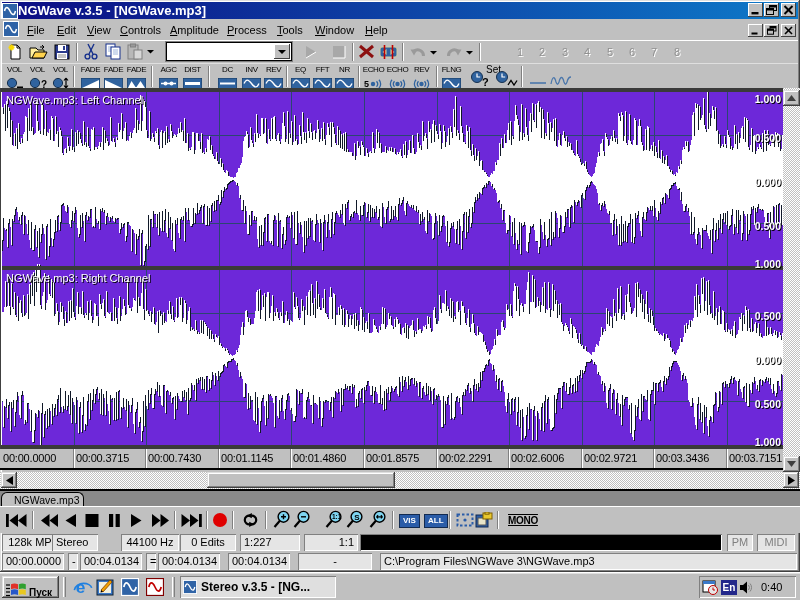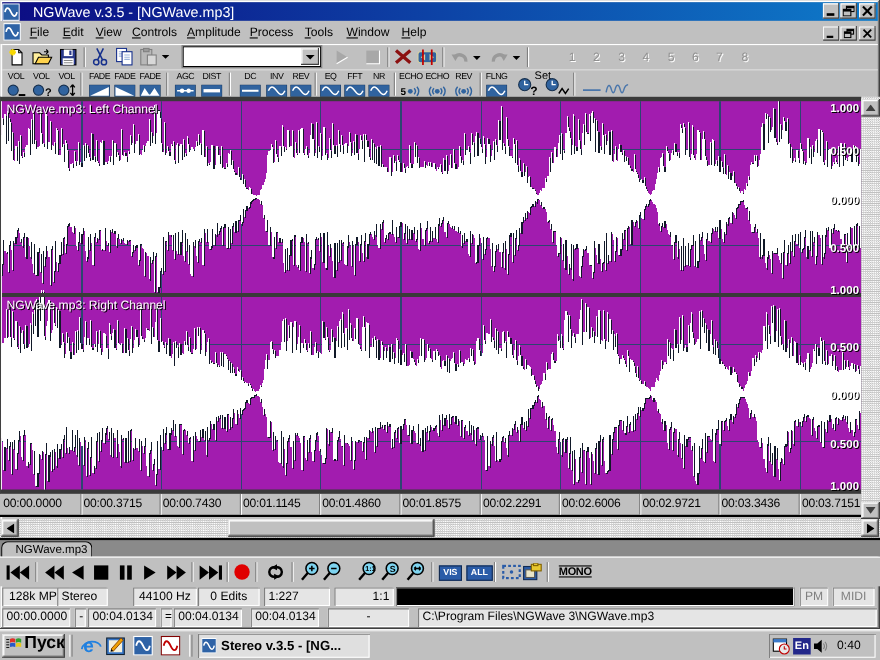--- a/index.html
+++ b/index.html
@@ -1,50 +1,50 @@
 <!DOCTYPE html>
 <html><head><meta charset="utf-8"><style>
 *{margin:0;padding:0;box-sizing:border-box}
 body{width:800px;height:600px;overflow:hidden;font-family:"Liberation Sans",sans-serif;background:#c0c0c0}
 #scr{position:relative;width:800px;height:600px;background:#c0c0c0}
 .raised{background:#c0c0c0;box-shadow:inset -1px -1px 0 #404040,inset 1px 1px 0 #dfdfdf,inset -2px -2px 0 #808080,inset 2px 2px 0 #fff}
 .raised1{background:#c0c0c0;box-shadow:inset -1px -1px 0 #404040,inset 1px 1px 0 #fff}
 #title{position:absolute;left:2px;top:2px;width:796px;height:17px;background:linear-gradient(90deg,#0c0c83,#0e7ac9);display:flex;align-items:center}
-#title .txt{color:#fff;font-weight:normal;font-size:13px;margin-left:12px}
+#title .txt{color:#fff;font-weight:bold;font-size:13px;margin-left:0}
 .tbtn{position:absolute;top:3px;width:15px;height:14px;display:flex;align-items:center;justify-content:center}
 .mbtn{position:absolute;top:24px;width:15px;height:13px;display:flex;align-items:center;justify-content:center}
 #menu{position:absolute;left:0;top:19px;width:796px;height:21px;background:#c0c0c0;font-size:11px;color:#000}
 #menu span.mi{position:absolute;top:5px}
 #tb1{position:absolute;left:2px;top:40px;width:796px;height:23px;border-top:1px solid #fff}
 #tb2{position:absolute;left:2px;top:63px;width:796px;height:25px;border-top:1px solid #dfdfdf}
 .vsep1{position:absolute;top:2px;width:2px;height:18px;border-left:1px solid #808080;border-right:1px solid #fff}
 .vsep{position:absolute;top:2px;width:2px;height:21px;border-left:1px solid #808080;border-right:1px solid #fff}
 .b2l{font-size:8px;font-weight:normal;letter-spacing:-0.4px;line-height:9px;white-space:nowrap}
 #wavewrap{position:absolute;left:0;top:88px;width:800px;height:401px}
 #waveborder{position:absolute;left:0;top:0;width:783px;height:361px;background:#3a3a3a;border-left:1px solid #404040}
-#waveblue{position:absolute;left:1px;top:4px;width:782px;height:353px;background:#a21caf}
+#waveblue{position:absolute;left:1px;top:4px;width:782px;height:353px;background:#6d28d9}
 .gl{stroke:#2c4670;stroke-width:1}
 .chlab{position:absolute;color:#fff;font-size:11px;left:5px;text-shadow:1px 1px 0 #000;white-space:nowrap}
 .slab{position:absolute;right:2px;color:#fff;font-size:10.5px;font-weight:bold;text-shadow:1px 1px 0 #000}
 #ruler{position:absolute;left:0;top:361px;width:783px;height:21px;background:#c0c0c0;border-bottom:2px solid #000;overflow:hidden}
 .rlab{position:absolute;top:3px;font-size:11px;color:#000;white-space:nowrap;letter-spacing:-0.2px}
 .rtick{position:absolute;top:0;width:2px;height:21px;border-left:1px solid #808080;border-right:1px solid #fff}
 #vsb{position:absolute;left:783px;top:0;width:17px;height:384px;background:repeating-conic-gradient(#fff 0 25%,#c0c0c0 0 50%) 0 0/2px 2px}
 #hsb{position:absolute;left:0;top:384px;width:800px;height:17px;background:repeating-conic-gradient(#fff 0 25%,#c0c0c0 0 50%) 0 0/2px 2px}
 .sbtn{position:absolute;display:flex;align-items:center;justify-content:center}
 #tabstrip{position:absolute;left:0;top:489px;width:800px;height:17px;background:#8a8a8a;border-top:2px solid #000}
 #tab{position:absolute;left:1px;top:1px;width:83px;height:16px;background:#c0c0c0;border:1px solid #000;border-bottom:none;border-radius:6px 6px 0 0;font-size:10.5px;padding:1px 0 0 12px}
 #transport{position:absolute;left:0;top:506px;width:800px;height:27px;background:#c0c0c0;border-top:1px solid #fff}
 .bluelab{background:#2a5ca8;color:#fff;font-size:8px;font-weight:bold;padding:2px 3px;border:1px solid #122a50;line-height:8px}
 #st1{position:absolute;left:0;top:533px;width:800px;height:19px}
 #st2{position:absolute;left:0;top:552px;width:800px;height:19px}
 .pan{position:absolute;top:1px;height:17px;background:#e5e5e5;box-shadow:inset 1px 1px 0 #808080,inset -1px -1px 0 #fff;font-size:11px;padding:2px 4px 0 4px;white-space:nowrap;overflow:hidden}
 .pan.gray{color:#808080}
 #taskbar{position:absolute;left:0;top:572px;width:800px;height:28px;background:#c0c0c0;box-shadow:inset 0 1px 0 #fff,inset 0 2px 0 #dfdfdf}
-#startbtn{position:absolute;left:2px;top:4px;width:57px;height:22px;display:flex;align-items:flex-start;padding-left:3px;font-weight:bold;font-size:16px}
+#startbtn{position:absolute;left:2px;top:4px;width:57px;height:22px;display:flex;align-items:flex-end;padding-left:3px;font-weight:bold;font-size:10px}
 .ql{position:absolute;top:5px;width:20px;height:20px;display:flex;align-items:center;justify-content:center}
 #taskbtn{position:absolute;left:180px;top:4px;width:156px;height:22px;background:#dfdfdf;box-shadow:inset 1px 1px 0 #808080,inset -1px -1px 0 #fff;display:flex;align-items:center;font-weight:bold;font-size:12px;padding-left:3px;white-space:nowrap;overflow:hidden}
 #tray{position:absolute;left:699px;top:4px;width:97px;height:22px;box-shadow:inset 1px 1px 0 #808080,inset -1px -1px 0 #fff;display:flex;align-items:center;padding-left:3px}
 .ridge{position:absolute;top:5px;width:3px;height:20px;border-left:1px solid #fff;border-right:1px solid #808080}
 .setn{position:absolute;top:5px;color:#909090;text-shadow:1px 1px 0 #fff;font-size:11px}
 u{text-decoration:underline}
 </style></head><body>
 <div id="scr">
  <div style="position:absolute;left:0;top:0;width:800px;height:572px" class="raised"></div>
  <div id="title">

